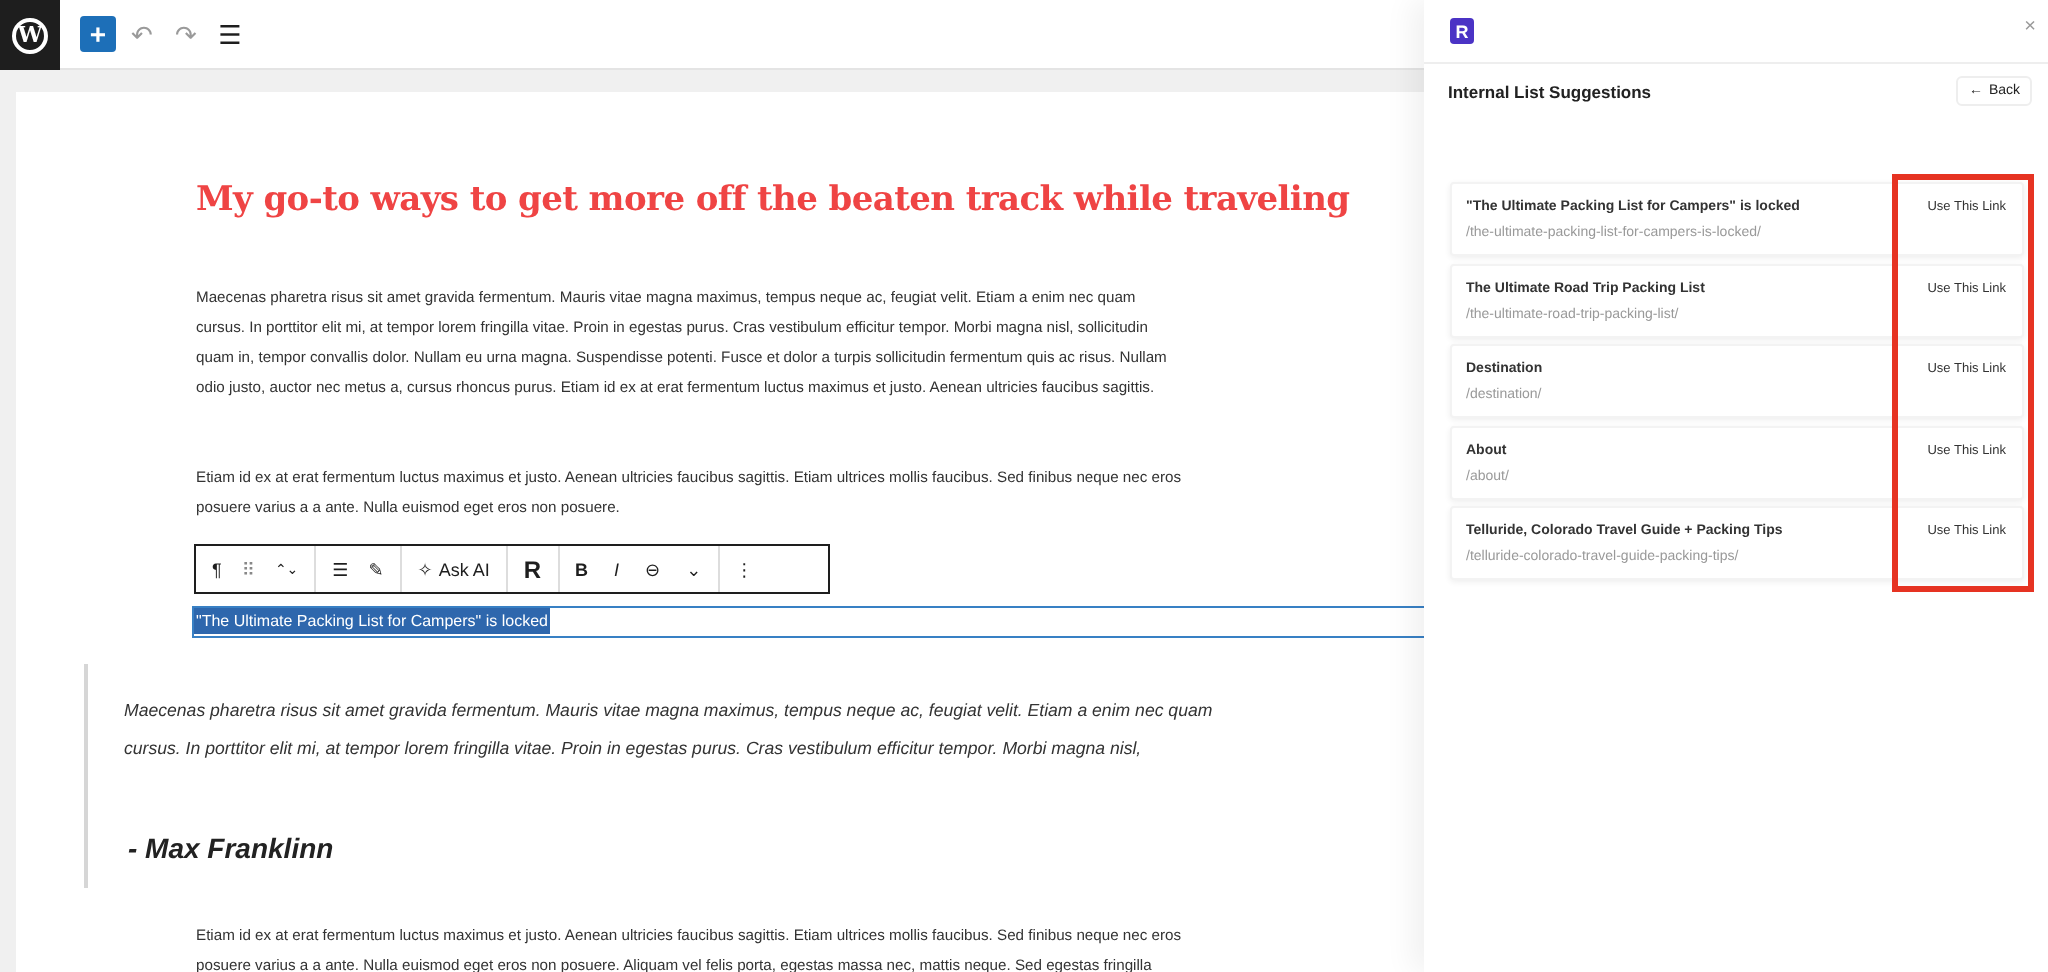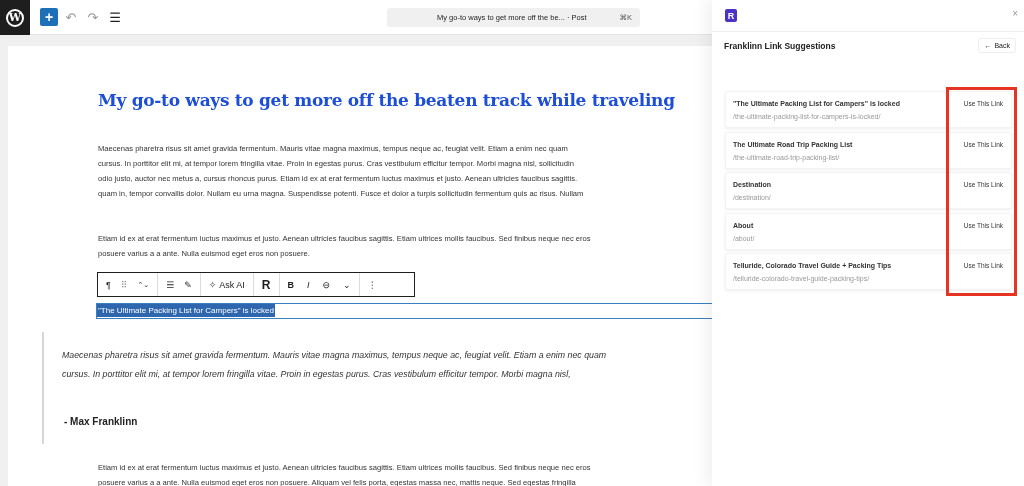--- a/index.html
+++ b/index.html
@@ -11,31 +11,31 @@
   .tb-icon { position: absolute; top: 8px; width: 18px; height: 18px; color: #9a9a9a; font-size: 13px; display: flex; align-items: center; justify-content: center; }
   .tb-icon.dark { color: #1e1e1e; }
   .design-lib { position: absolute; left: 130px; top: 7px; width: 80px; height: 21px; background: #1d6fb8; border-radius: 2px; color: #fff; font-size: 9px; display: flex; align-items: flex-start; padding-left: 6px; gap: 5px; margin-top: 33px; }
   .design-lib .dl-icon { width: 10px; height: 10px; border-radius: 50%; background: #fff; color: #1d6fb8; font-size: 7px; font-weight: bold; display: flex; align-items: center; justify-content: center; }
   .cmd-bar { position: absolute; left: 387px; top: 8px; width: 253px; height: 19px; background: #f0f0f0; border-radius: 3px; font-size: 7.5px; color: #1e1e1e; display: flex; align-items: center; }
   .cmd-bar .title { position: absolute; left: 50px; }
   .cmd-bar .kbd { position: absolute; right: 8px; color: #555; }
 
   .canvas-wrap { position: absolute; left: 0; top: 36px; width: 712px; height: 450px; background: #f0f0f0; }
   .canvas { position: absolute; left: 8px; top: 10px; width: 716px; height: 460px; background: #fff; overflow: hidden; }
-  .post-title { position: absolute; left: 90px; top: 44px; font: bold 17px "DejaVu Serif", serif; color: #1d4ed8; letter-spacing: -0.3px; white-space: nowrap; }
+  .post-title { position: absolute; left: 90px; top: 44px; font: bold 17px "DejaVu Serif", serif; color: #ef4444; letter-spacing: -0.3px; white-space: nowrap; }
   .para { position: absolute; left: 90px; width: 640px; font-size: 7.6px; line-height: 15px; color: #333; white-space: nowrap; overflow: hidden; }
   .block-toolbar { position: absolute; left: 89px; top: 226px; width: 318px; height: 25px; border: 1px solid #1e1e1e; background: #fff; display: flex; align-items: stretch; }
   .tg { display: flex; align-items: center; gap: 10px; padding: 0 8px; border-right: 1px solid #ddd; font-size: 9px; color: #1e1e1e; }
   .tg:last-child { border-right: none; }
   .tg span { display: inline-flex; align-items: center; }
   .selected-line { position: absolute; left: 88px; top: 257px; width: 640px; height: 16px; border: 1.5px solid #3880c4; }
   .selected-text { position: absolute; left: 0; top: 0; height: 13px; background: #2e67ad; color: #fff; font-size: 8px; line-height: 13px; padding: 0 1px; white-space: nowrap; }
   .quote { position: absolute; left: 34px; top: 286px; width: 690px; height: 112px; border-left: 2px solid #d6d6d6; }
   .quote .qtext { position: absolute; left: 18px; top: 14px; width: 670px; font-style: italic; font-size: 8.8px; line-height: 19px; color: #333; white-space: nowrap; overflow: hidden; }
-  .quote .cite { position: absolute; left: 20px; top: 84px; font-weight: bold; font-size: 10px; color: #222; }
+  .quote .cite { position: absolute; left: 20px; top: 84px; font-style: italic; font-weight: bold; font-size: 14px; color: #222; }
 
   .sidebar { position: absolute; left: 712px; top: 0; width: 312px; height: 486px; background: #fff; box-shadow: -6px 0 14px rgba(0,0,0,0.06); }
   .sb-head { height: 32px; border-bottom: 1px solid #eee; position: relative; }
   .sb-logo { position: absolute; left: 13px; top: 9px; width: 12px; height: 13px; background: #4b33c5; border-radius: 2px; color: #fff; font: bold 9px "Liberation Sans", sans-serif; display: flex; align-items: center; justify-content: center; }
   .sb-close { position: absolute; right: 6px; top: 8px; font-size: 10px; color: #999; }
   .sb-title { position: absolute; left: 12px; top: 41px; font-size: 8.5px; font-weight: bold; color: #222; }
   .sb-back { position: absolute; right: 8px; top: 38px; height: 15px; padding: 0 5px; border: 1px solid #eee; border-radius: 3px; font-size: 7px; color: #222; display: flex; align-items: center; gap: 3px; }
   .sb-desc { position: absolute; left: 12px; top: 60px; width: 295px; font-size: 7.5px; line-height: 12px; color: #333; }
   .sugg-list { position: absolute; left: 13px; top: 91px; width: 287px; }
   .sugg { position: relative; height: 37px; margin-bottom: 3.5px; background: #fff; box-shadow: 0 1px 3px rgba(0,0,0,0.07); border: 1px solid #f3f3f3; border-radius: 2px; }
@@ -52,35 +52,31 @@
     <div class="circ">W</div>
   </div>
   <div class="btn-add">+</div>
   <div class="tb-icon" style="left:62px">↶</div>
   <div class="tb-icon" style="left:84px">↷</div>
   <div class="tb-icon dark" style="left:106px">☰</div>
   <div class="design-lib">
     <span class="dl-icon">S</span>
     <span>Design Library</span>
   </div>
-  <div class="cmd-bar">
-    <span class="title">My go-to ways to get more off the be... · Post</span>
-    <span class="kbd">⌘K</span>
-  </div>
 </div>
 
 <div class="canvas-wrap">
   <div class="canvas">
     <div class="post-title">My go-to ways to get more off the beaten track while traveling</div>
 
     <div class="para" style="top:95px">
       <div>Maecenas pharetra risus sit amet gravida fermentum. Mauris vitae magna maximus, tempus neque ac, feugiat velit. Etiam a enim nec quam</div>
       <div>cursus. In porttitor elit mi, at tempor lorem fringilla vitae. Proin in egestas purus. Cras vestibulum efficitur tempor. Morbi magna nisl, sollicitudin</div>
+      <div>quam in, tempor convallis dolor. Nullam eu urna magna. Suspendisse potenti. Fusce et dolor a turpis sollicitudin fermentum quis ac risus. Nullam</div>
       <div>odio justo, auctor nec metus a, cursus rhoncus purus.  Etiam id ex at erat fermentum luctus maximus et justo. Aenean ultricies faucibus sagittis.</div>
-      <div>quam in, tempor convallis dolor. Nullam eu urna magna. Suspendisse potenti. Fusce et dolor a turpis sollicitudin fermentum quis ac risus. Nullam</div>
     </div>
 
     <div class="para" style="top:185px">
       <div>Etiam id ex at erat fermentum luctus maximus et justo. Aenean ultricies faucibus sagittis. Etiam ultrices mollis faucibus. Sed finibus neque nec eros</div>
       <div>posuere varius a a ante. Nulla euismod eget eros non posuere.</div>
     </div>
 
     <div class="block-toolbar">
       <div class="tg">
         <span>¶</span>
@@ -126,21 +122,21 @@
       <div>posuere varius a a ante. Nulla euismod eget eros non posuere. Aliquam vel felis porta, egestas massa nec, mattis neque. Sed egestas fringilla</div>
     </div>
   </div>
 </div>
 
 <div class="sidebar">
   <div class="sb-head">
     <div class="sb-logo">R</div>
     <div class="sb-close">×</div>
   </div>
-  <div class="sb-title">Franklinn Link Suggestions</div>
+  <div class="sb-title">Internal List Suggestions</div>
   <div class="sb-back">
     <span>←</span>
     <span>Back</span>
   </div>
 
   <div class="sugg-list">
     <div class="sugg">
       <div class="st">"The Ultimate Packing List for Campers" is locked</div>
       <div class="su">/the-ultimate-packing-list-for-campers-is-locked/</div>
       <div class="use">Use This Link</div>

